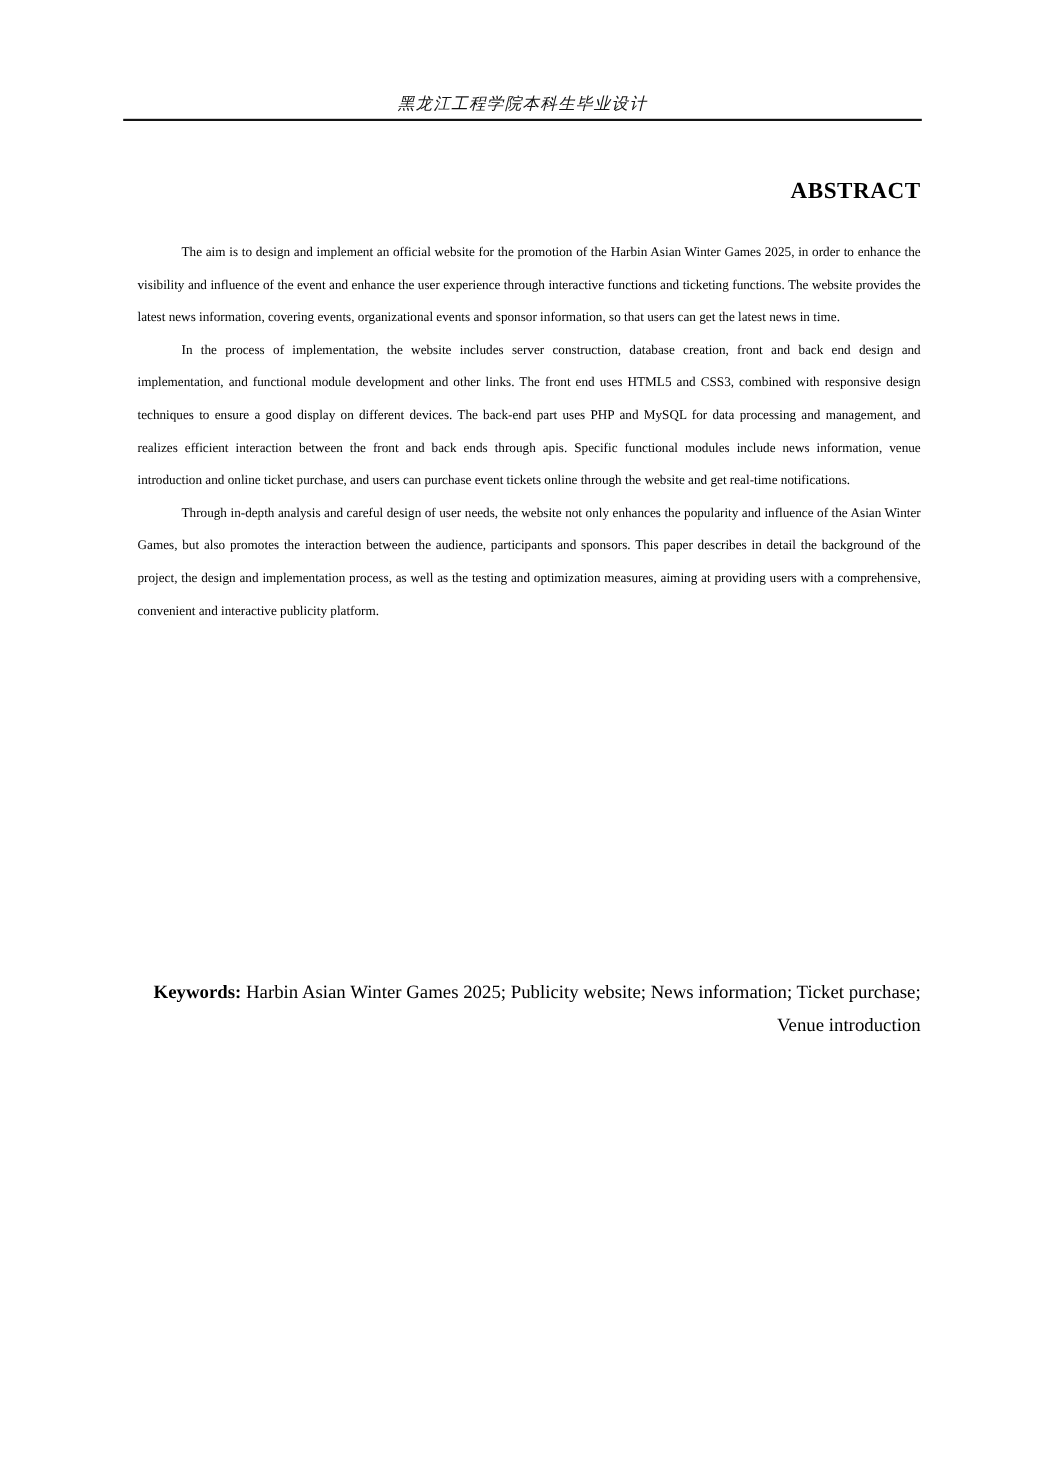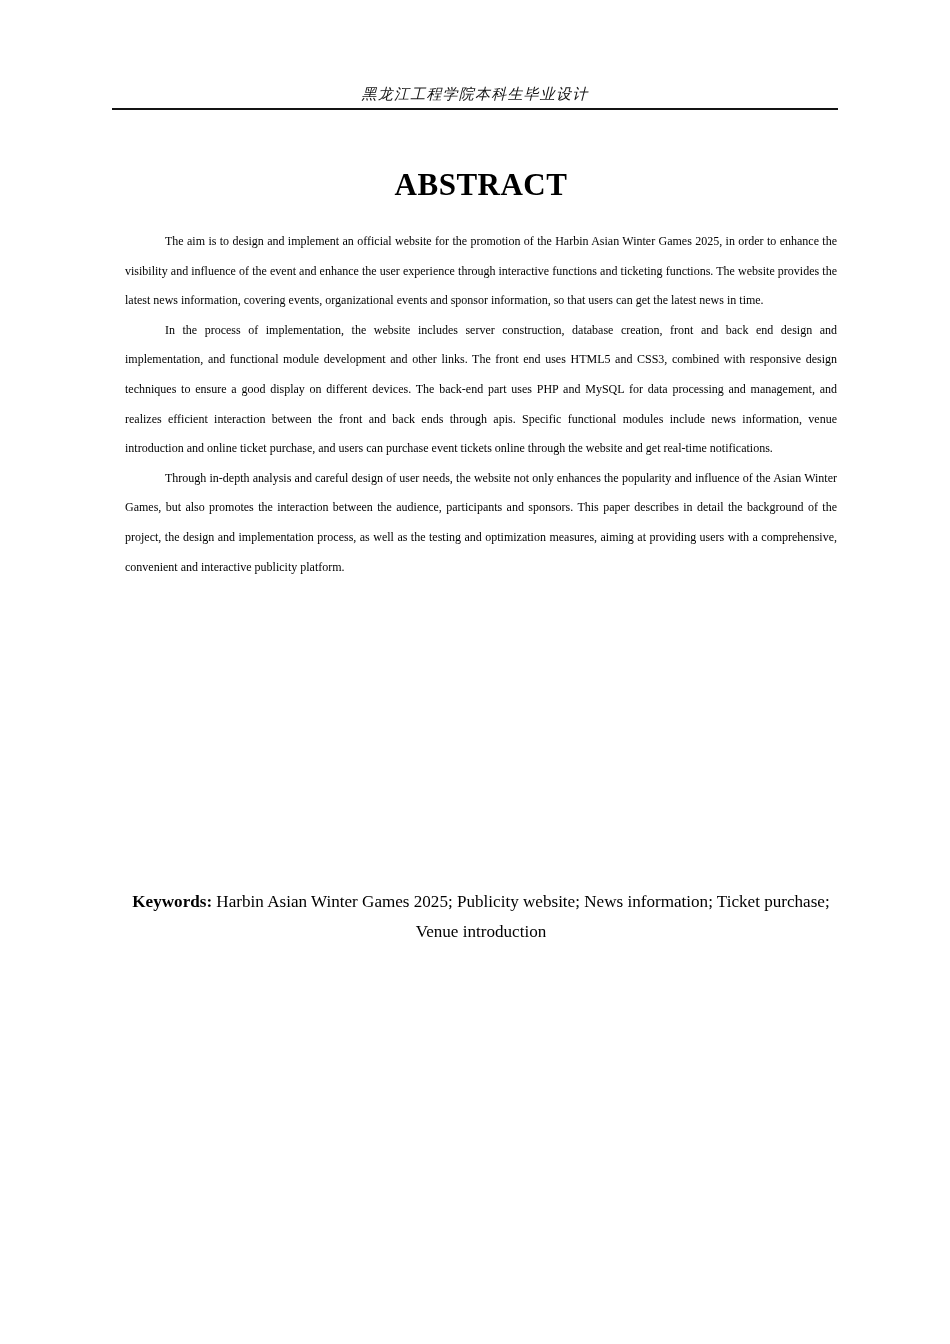--- a/index.html
+++ b/index.html
@@ -49,26 +49,26 @@
 
   
   .content {
     position: absolute;
     left: 125px;
     top: 155px;
     width: 712px;
   }
 
   .abstract-title {
-    font-size: 31px;
+    font-size: 21px;
     line-height: 36px;
     font-weight: 700;
-    text-align: center;
+    text-align: right;
     letter-spacing: 0.5px;
-    margin: 12px 0 24px 0;
+    margin: 0 0 24px 0;
     font-family: "Liberation Serif", "DejaVu Serif", serif;
   }
 
   .body-para {
     font-size: 12px;
     line-height: 29.6px;
     text-align: justify;
     text-justify: inter-word;
     text-indent: 40px;
     margin: 0;
@@ -79,21 +79,21 @@
   .keywords-block {
     position: absolute;
     left: 125px;
     top: 887px;
     width: 712px;
   }
 
   .keywords-para {
     font-size: 17.1px;
     line-height: 29.6px;
-    text-align: center;
+    text-align: right;
     margin: 0;
     text-indent: 0;
   }
 
   .keywords-label {
     font-weight: 700;
   }
 
   
   .page-footer {

